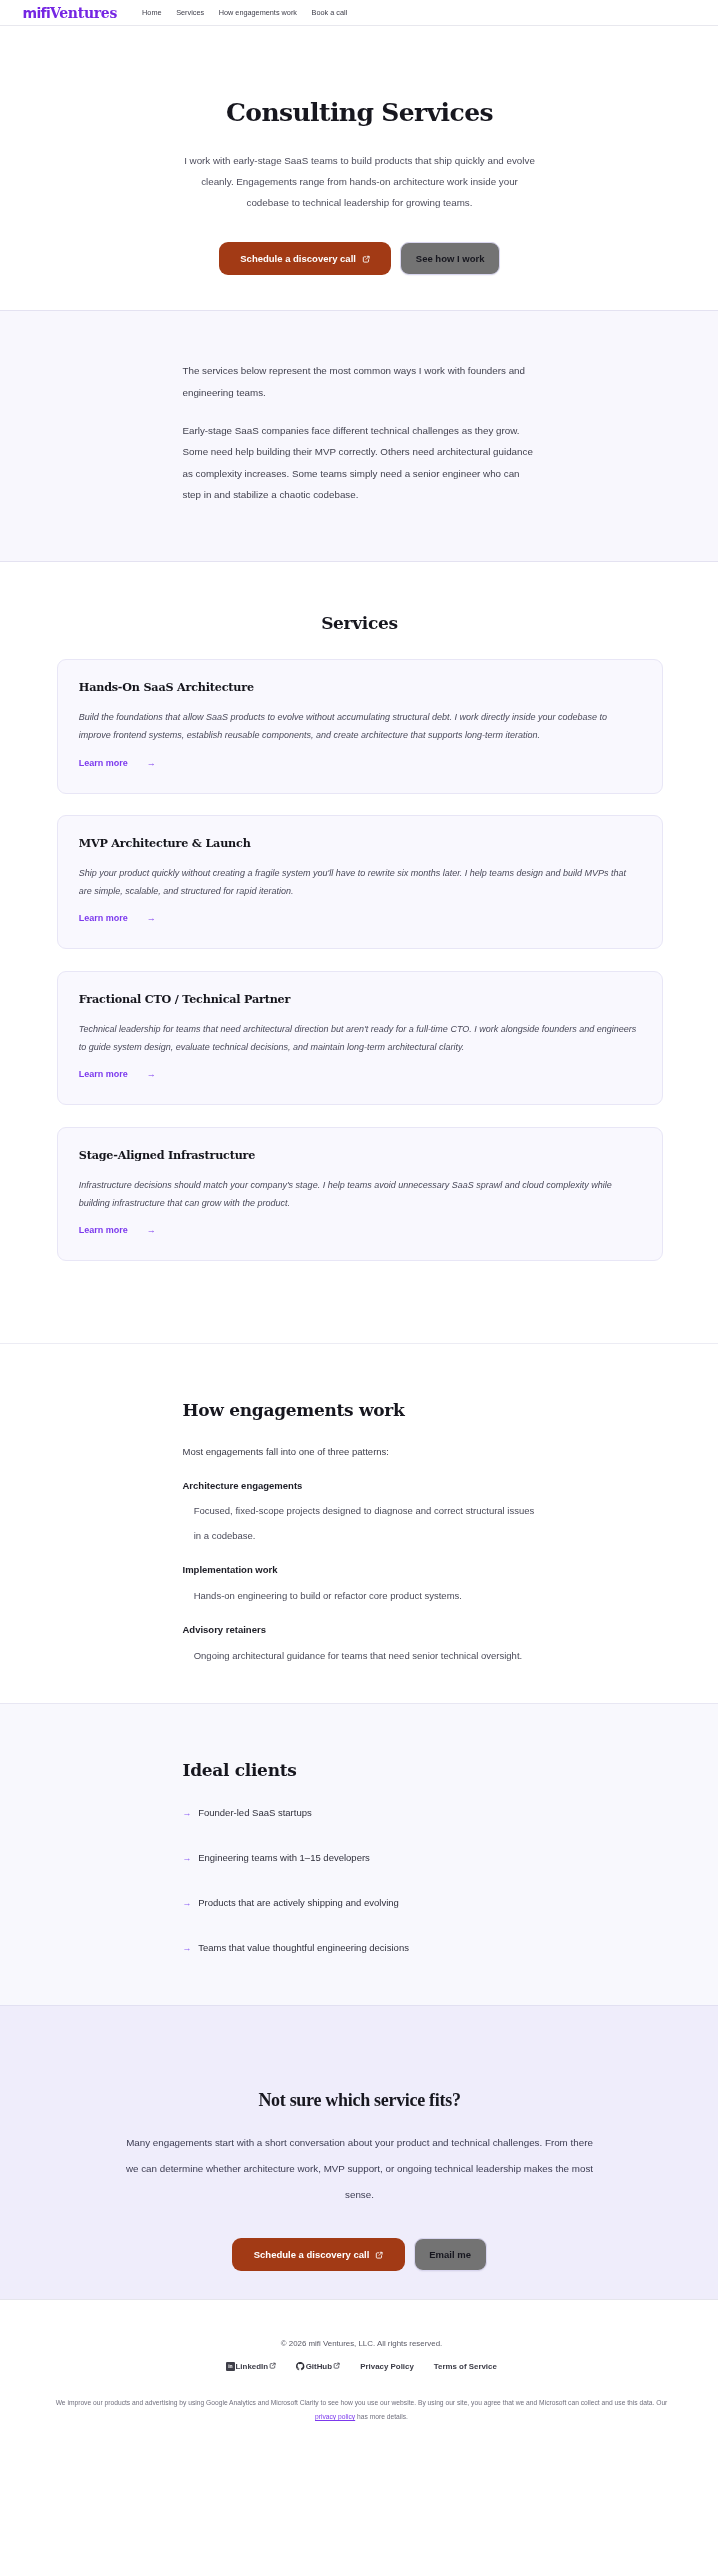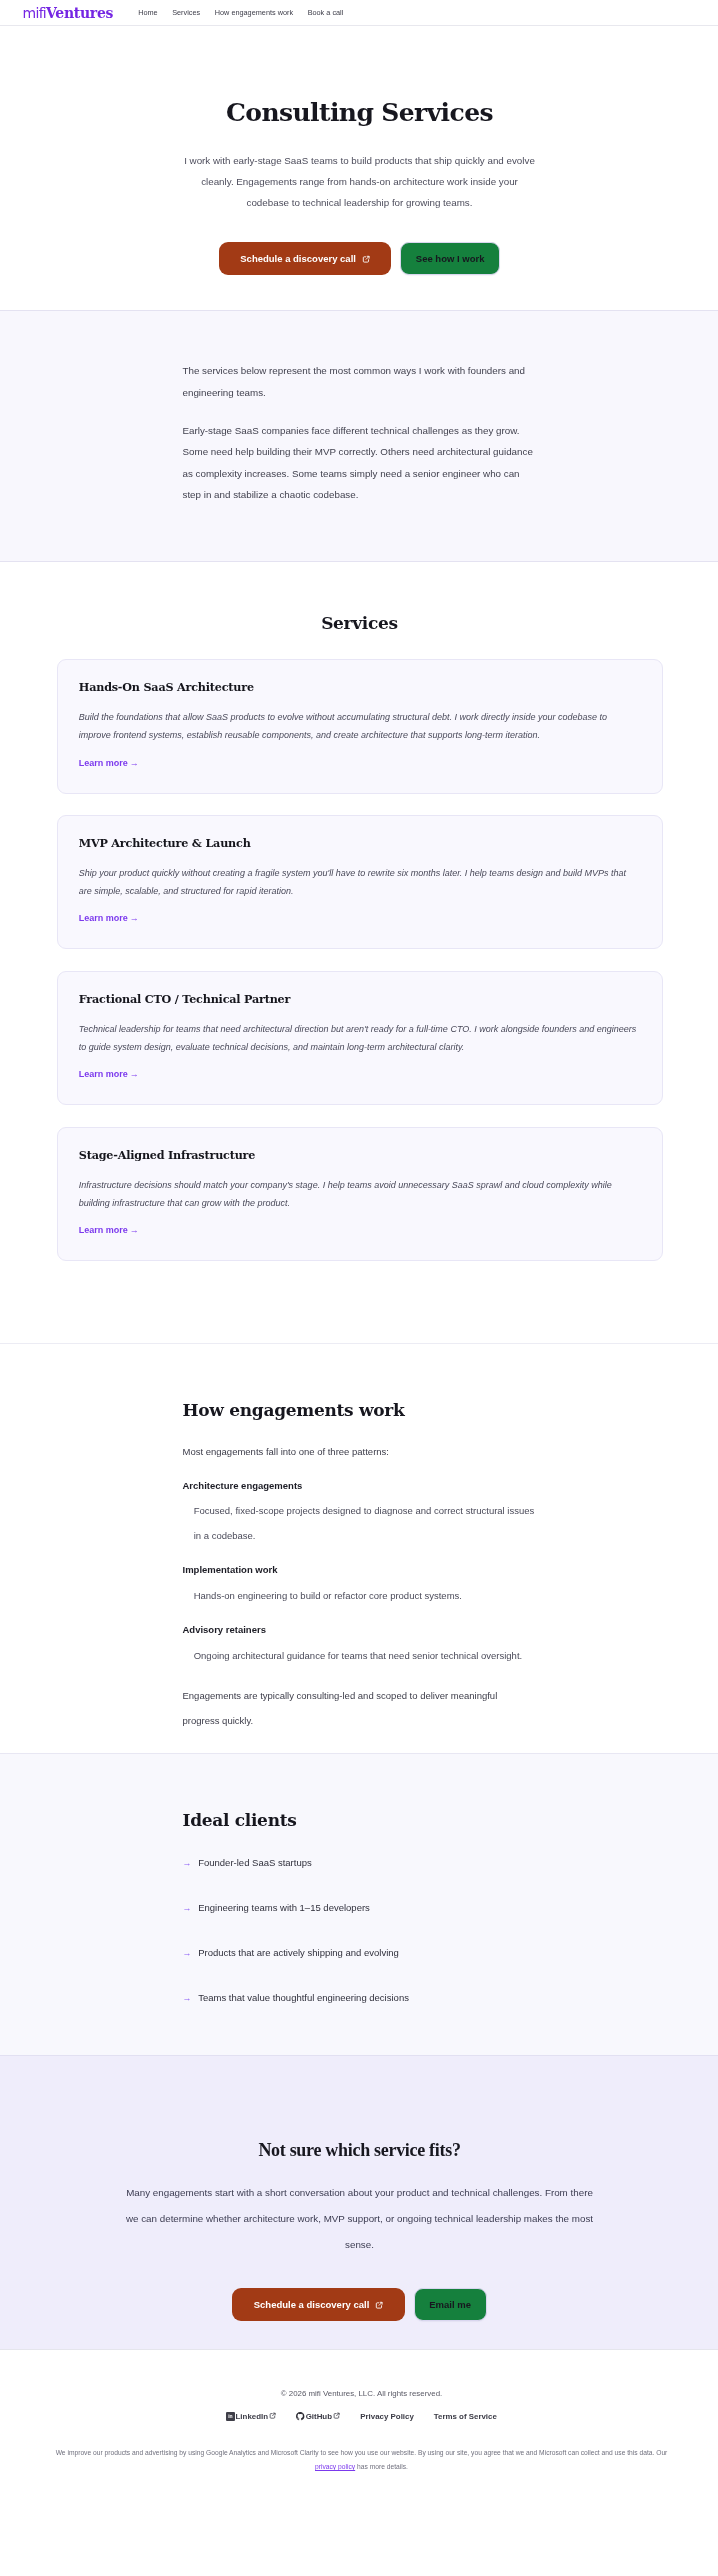--- a/index.html
+++ b/index.html
@@ -18,21 +18,21 @@
     height: 26px;
     border-bottom: 0.6px solid #e8e8ee;
     display: flex;
     align-items: center;
     padding: 0 22.5px;
     background: #fff;
   }
   .logo { display: inline-flex; align-items: baseline; margin-right: 25px; }
   .logo-sans {
     font-family: "DejaVu Sans", sans-serif;
-    font-weight: 400;
+    font-weight: 700;
     font-size: 14px;
     letter-spacing: -0.7px;
     color: #7526e3;
   }
   .logo-serif {
     font-family: "DejaVu Serif", "Liberation Serif", serif;
     font-weight: 600;
     font-size: 14px;
     letter-spacing: -0.3px;
     color: #7526e3;
@@ -72,21 +72,21 @@
     border-radius: 9px;
     font-size: 9.5px;
     font-weight: 700;
   }
   .btn-primary {
     background: #a23a15;
     color: #ffffff;
     padding: 0 21.3px;
   }
   .btn-secondary {
-    background: #15803d;
+    background: #737373;
     color: #17171f;
     border: 0.6px solid #d9d6ef;
     padding: 0 14.6px;
     box-shadow: 0 0.6px 1.1px rgba(40,30,90,0.05);
   }
   .ext-icon { display: inline-block; }
 
   
   .intro-panel {
     background: #f8f7fd;
@@ -143,21 +143,21 @@
     margin-bottom: 13.5px;
     font-style: italic;
   }
   .learn-more {
     margin-top: auto;
     font-size: 9px;
     font-weight: 700;
     color: #7c3aed;
     display: inline-flex;
     align-items: center;
-    gap: 2px;
+    gap: 19px;
   }
   .learn-more .arrow { font-weight: 400; }
 
   
   .engagements {
     border-top: 0.6px solid #ececf4;
     padding: 56px 0 20px 0;
     background: #fff;
   }
   .engagements-inner { max-width: 354px; margin: 0 auto; }
@@ -390,21 +390,20 @@
     <div class="pattern">
       <h4>Implementation work</h4>
       <p>Hands-on engineering to build or refactor core product systems.</p>
     </div>
 
     <div class="pattern">
       <h4>Advisory retainers</h4>
       <p>Ongoing architectural guidance for teams that need senior technical oversight.</p>
     </div>
 
-    <p class="outro">Engagements are typically consulting-led and scoped to deliver meaningful progress quickly.</p>
   </div>
 </section>
 
 <section class="ideal">
   <div class="ideal-inner">
     <h2>Ideal clients</h2>
     <ul>
       <li>
         <span class="arrow">→</span>
         <span>Founder-led SaaS startups</span>

